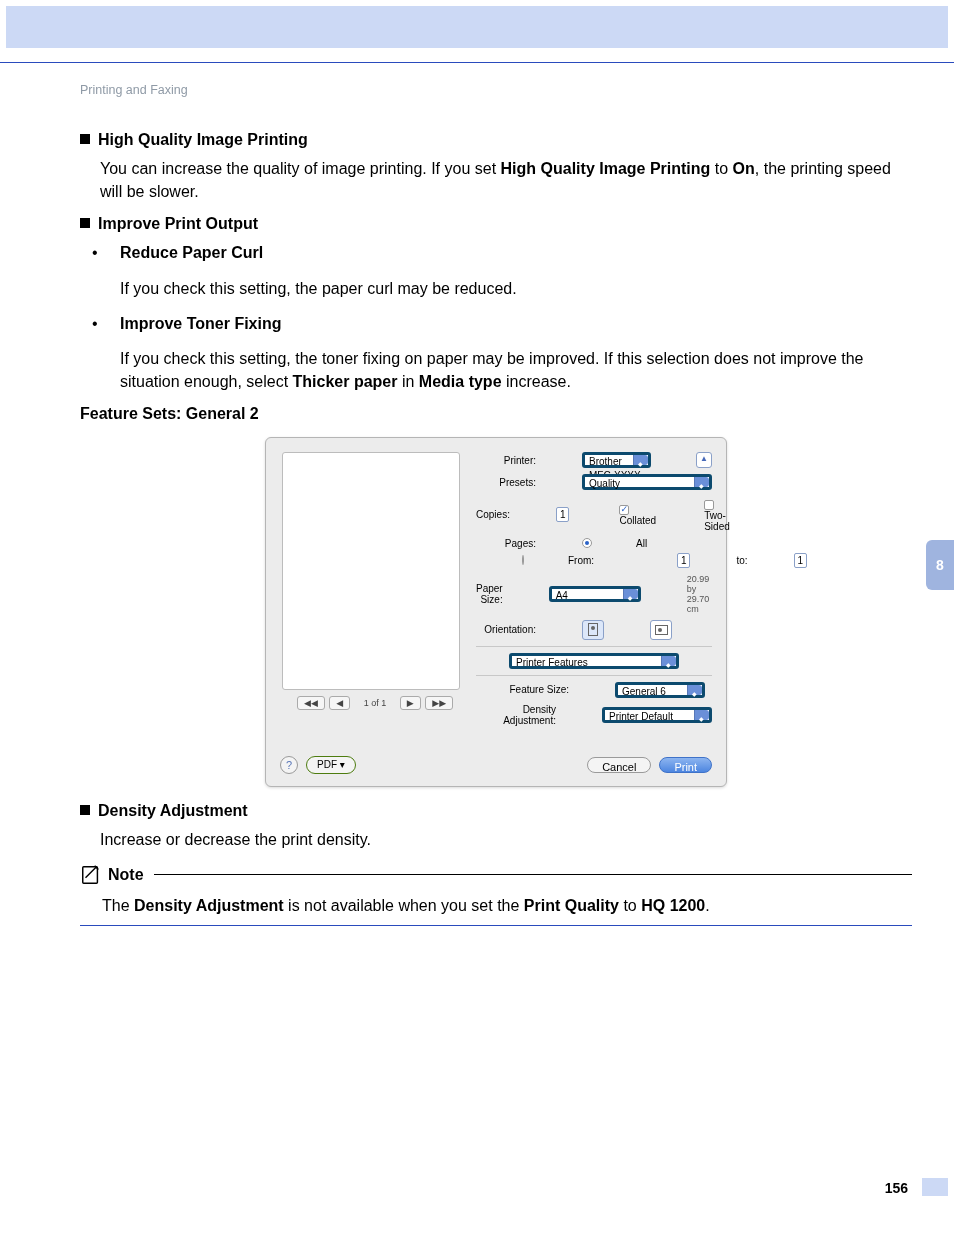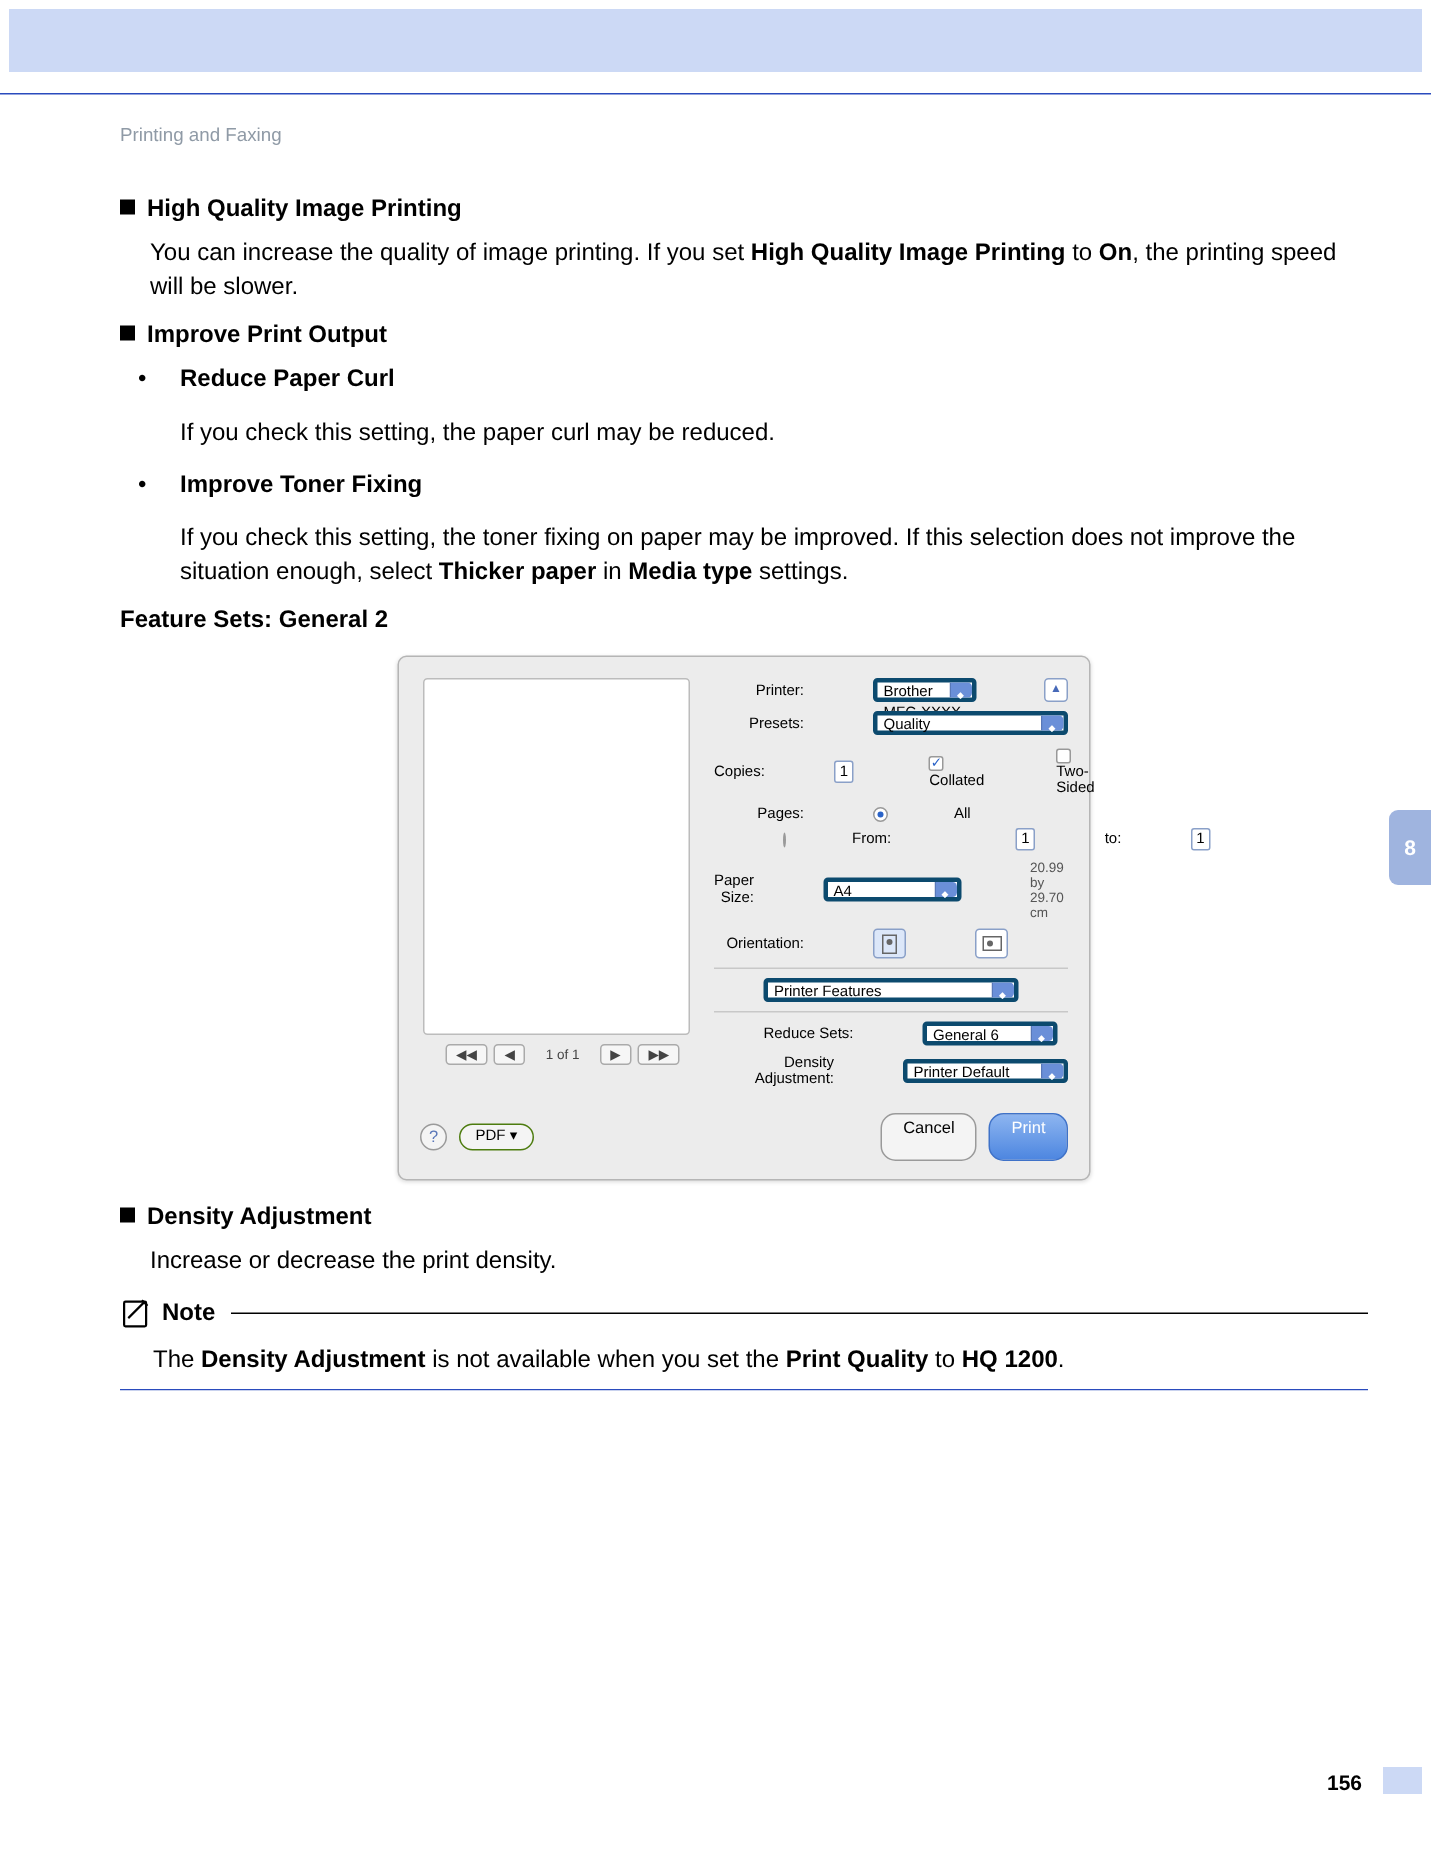--- a/index.html
+++ b/index.html
@@ -54,21 +54,21 @@
   .orient-icon { width:10px; height:13px; border:1px solid #666; position:relative; }
   .orient-icon.land { width:13px; height:10px; }
   .orient-icon::after { content:""; position:absolute; left:2px; top:2px; width:4px; height:4px; border-radius:50%; background:#666; }
   .center-sel { margin: 2px 0 6px 0; }
   .center-sel .dlg-select{ width:160px; margin:0 auto; }
   .inner-lbl { width:92px; text-align:right; padding-right:6px; font-size:10px; }
   .dlg-footer { position:absolute; left:14px; right:14px; bottom:12px; display:flex; align-items:center; }
   .help-btn { width:18px; height:18px; border:1px solid #9a9a9a; border-radius:50%; background:#f4f4f4; text-align:center; line-height:16px; color:#5a77b8; font-size:11px; }
   .pdf-btn { margin-left:8px; height:18px; border:1px solid #4d7c0f; border-radius:9px; background:#f4f4f4; padding:0 10px; line-height:16px; font-size:10px; }
   .spacer { flex:1; }
-  .ftr-btn { height:32px; border:1px solid #9a9a9a; border-radius:10px; padding:0 14px; line-height:18px; font-size:11px; margin-left:8px; background:#f4f4f4; }
+  .ftr-btn { height:16px; border:1px solid #9a9a9a; border-radius:10px; padding:0 14px; line-height:18px; font-size:11px; margin-left:8px; background:#f4f4f4; }
   .ftr-btn.primary { background: linear-gradient(#8db5f0,#4d86e0); color:#fff; border-color:#3f72c8; }
   .note-row { display:flex; align-items:center; margin: 12px 0 8px 0; }
   .note-icon { width:22px; height:22px; margin-right:6px; }
   .note-title { font-weight:bold; font-size:16px; margin-right:10px; }
   .note-line { flex:1; border-top:1px solid #000; height:0; }
   .note-body { font-size:16px; margin:0 0 8px 22px; line-height:1.45; }
   .note-close { border-top:1.5px solid #2a4bbd; margin-top:6px; }
   .side-tab { position:absolute; right:0; top:540px; width:28px; height:50px; background:#9fb4df; border-radius:6px 0 0 6px; color:#fff; font-size:14px; font-weight:bold; display:flex; align-items:center; justify-content:center; }
   .page-num { position:absolute; right:46px; top:1180px; font-size:14px; font-weight:bold; }
   .pnum-bar { position:absolute; right:6px; top:1178px; width:26px; height:18px; background:#ccd9f5; }
@@ -87,21 +87,21 @@
     <span>You can increase the quality of image printing. If you set </span><b>High Quality Image Printing</b><span> to </span><b>On</b><span>, the printing speed will be slower.</span>
   </p>
 
   <p class="h-item"><span class="sq"></span><span>Improve Print Output</span></p>
 
   <p class="body-p sub-bullet"><span class="dot">•&nbsp;</span><b>Reduce Paper Curl</b></p>
   <p class="sub-body">If you check this setting, the paper curl may be reduced.</p>
 
   <p class="body-p sub-bullet"><span class="dot">•&nbsp;</span><b>Improve Toner Fixing</b></p>
   <p class="sub-body">
-    <span>If you check this setting, the toner fixing on paper may be improved. If this selection does not improve the situation enough, select </span><b>Thicker paper</b><span> in </span><b>Media type</b><span> settings.</span>
+    <span>If you check this setting, the toner fixing on paper may be improved. If this selection does not improve the situation enough, select </span><b>Thicker paper</b><span> in </span><b>Media type</b><span> increase.</span>
   </p>
 
   <p class="feature-heading">Feature Sets: General 2</p>
 
   <div class="dialog-wrap">
     <div class="dialog">
       <div class="preview-pane"></div>
       <div class="pager">
         <span class="pgbtn">◀◀</span>
         <span class="pgbtn">◀</span>
@@ -154,21 +154,21 @@
             </div>
         </div>
 
         <div style="border-top:1px solid #c8c8c8; margin:4px 0 6px 0;"></div>
         <div class="dlg-row center-sel" style="justify-content:center;">
           <div class="dlg-select" style="flex:0 0 170px;"><span>Printer Features</span><span class="sel-arrow"></span></div>
         </div>
         <div style="border-top:1px solid #c8c8c8; margin:0 0 6px 0;"></div>
 
         <div class="dlg-row" style="justify-content:center;">
-          <div class="inner-lbl">Reduce Sets:</div>
+          <div class="inner-lbl">Feature Size:</div>
           <div class="dlg-select" style="flex:0 0 90px;"><span>General 6</span><span class="sel-arrow"></span></div>
         </div>
         <div class="dlg-row">
           <div class="inner-lbl" style="width:112px;">Density Adjustment:</div>
           <div class="dlg-select" style="flex:0 0 110px;"><span>Printer Default</span><span class="sel-arrow"></span></div>
         </div>
       </div>
 
       <div class="dlg-footer">
         <div class="help-btn">?</div>

